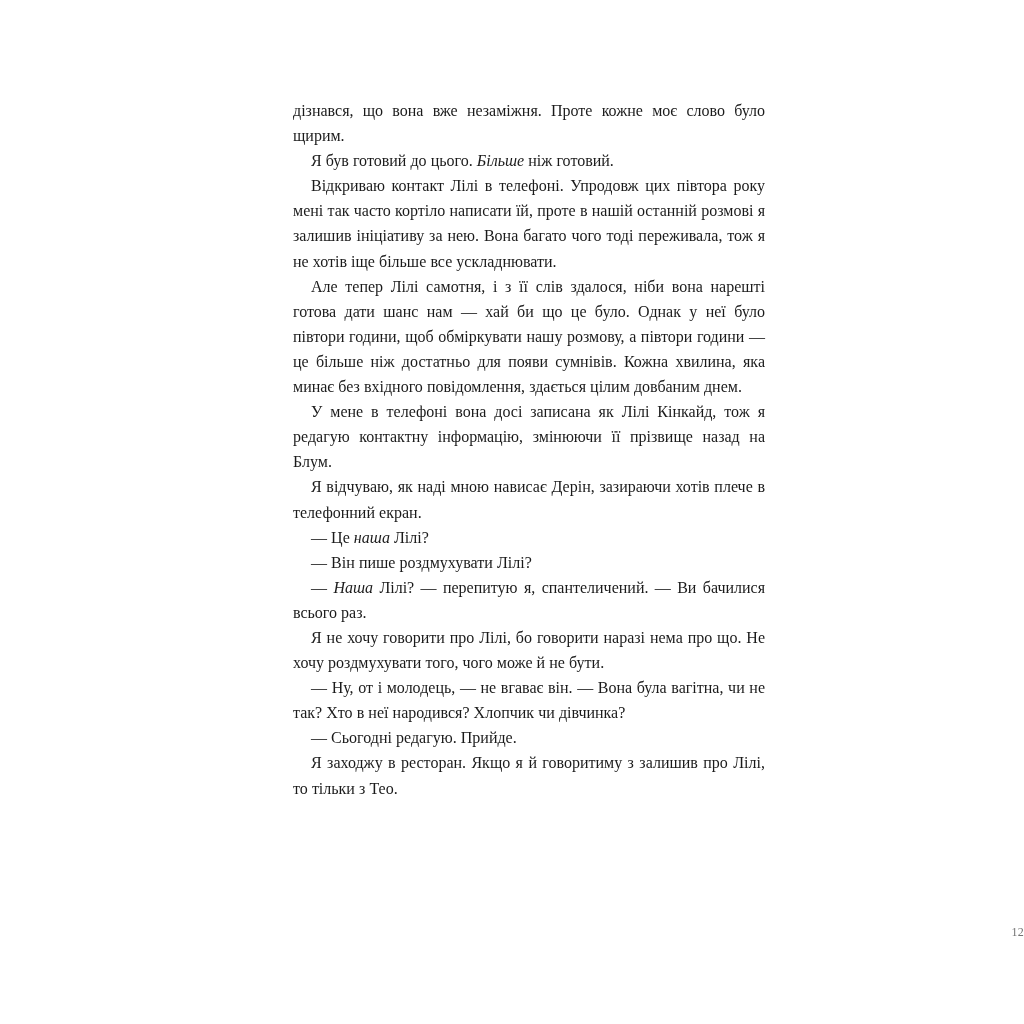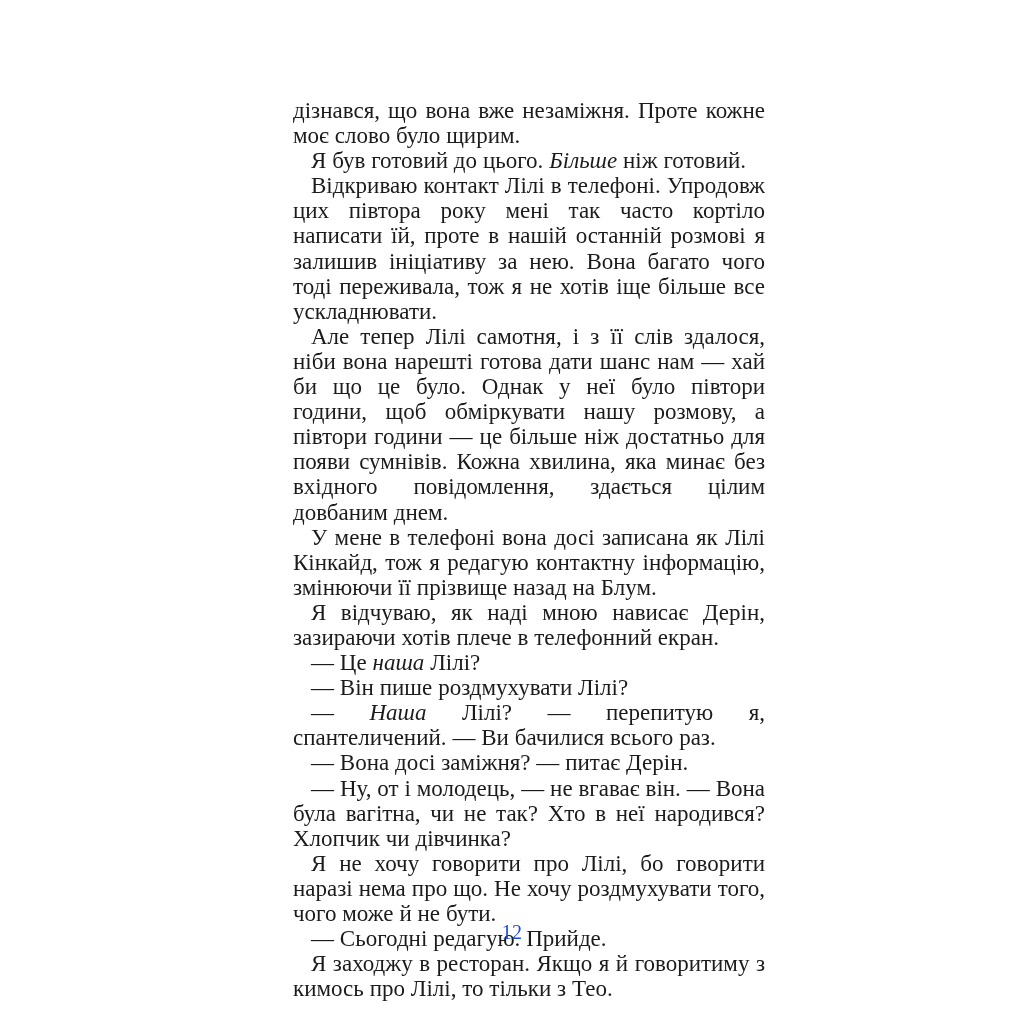--- a/index.html
+++ b/index.html
@@ -25,21 +25,21 @@
 
   .text-column {
     position: absolute;
     left: 293px;
     top: 98px;
     width: 472px;
   }
 
   .para {
     margin: 0;
-    font-size: 23px;
+    font-size: 16px;
     line-height: 25.1px;
     text-align: justify;
     text-justify: inter-word;
     text-indent: 18px;
     hyphens: manual;
     -webkit-hyphens: manual;
     word-spacing: 0.1px;
   }
 
   
@@ -54,44 +54,43 @@
 
   .para em,
   .para i {
   }
 
   .folio {
     position: absolute;
     left: 0;
     right: 0;
     top: 922px;
-    text-align: center;
-    font-size: 20px;
+    text-align: right;
+    font-size: 12px;
     line-height: 20px;
-    color: #1d4ed8;
+    color: #737373;
     letter-spacing: 0.3px;
   }
 </style>
 </head>
 <body>
 
 <div class="page">
 
   <div class="text-column">
     <p class="para no-indent">дізнався, що вона вже незаміжня. Проте кожне моє слово було щирим.</p>
     <p class="para">Я був готовий до цього. <em>Більше</em> ніж готовий.</p>
     <p class="para">Відкриваю контакт Лілі в телефоні. Упродовж цих півтора року мені так часто кортіло написати їй, проте в нашій останній розмові я залишив ініціативу за нею. Вона багато чого тоді переживала, тож я не хотів іще більше все ускладнювати.</p>
     <p class="para">Але тепер Лілі самотня, і з її слів здалося, ніби вона нарешті готова дати шанс нам — хай би що це було. Однак у неї було півтори години, щоб обміркувати нашу розмову, а півтори години — це більше ніж достатньо для появи сумнівів. Кожна хвилина, яка минає без вхідного повідомлення, здається цілим довбаним днем.</p>
     <p class="para">У мене в телефоні вона досі записана як Лілі Кінкайд, тож я редагую контактну інформацію, змінюючи її прізвище назад на Блум.</p>
     <p class="para">Я відчуваю, як наді мною нависає Дерін, зазираючи хотів плече в телефонний екран.</p>
     <p class="para dialogue">— Це <em>наша</em> Лілі?</p>
     <p class="para dialogue">— Він пише роздмухувати Лілі?</p>
     <p class="para dialogue">— <em>Наша</em> Лілі? — перепитую я, спантеличений. — Ви бачилися всього раз.</p>
-    <p class="para dialogue">— Вона досі заміжня? — питає Дерін.</p>
+    <p class="para">Я не хочу говорити про Лілі, бо говорити наразі нема про що. Не хочу роздмухувати того, чого може й не бути.</p>
     <p class="para dialogue">— Ну, от і молодець, — не вгаває він. — Вона була вагітна, чи не так? Хто в неї народився? Хлопчик чи дівчинка?</p>
-    <p class="para">Я не хочу говорити про Лілі, бо говорити наразі нема про що. Не хочу роздмухувати того, чого може й не бути.</p>
     <p class="para dialogue">— Сьогодні редагую. Прийде.</p>
-    <p class="para">Я заходжу в ресторан. Якщо я й говоритиму з кимось про Лілі, то тільки з Тео.</p>
+    <p class="para">Я заходжу в ресторан. Якщо я й говоритиму з залишив про Лілі, то тільки з Тео.</p>
   </div>
 
   <div class="folio">12</div>
 
 </div>
 
 </body></html>

